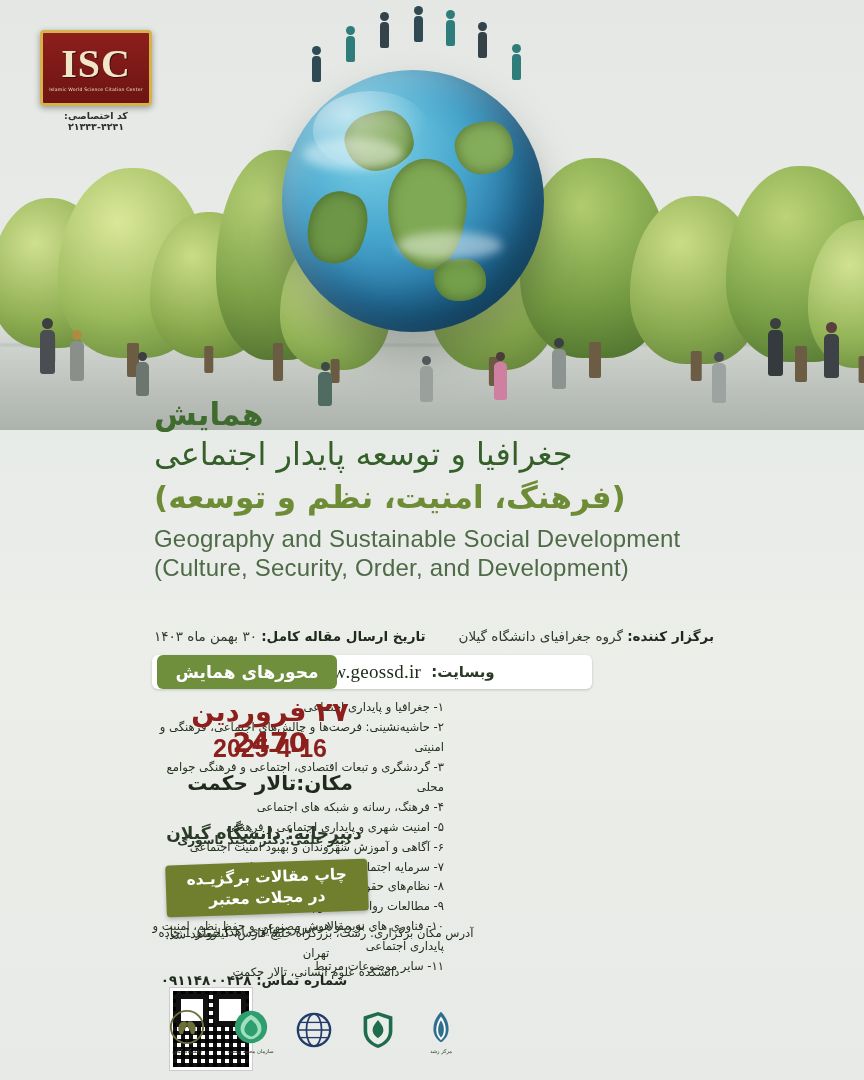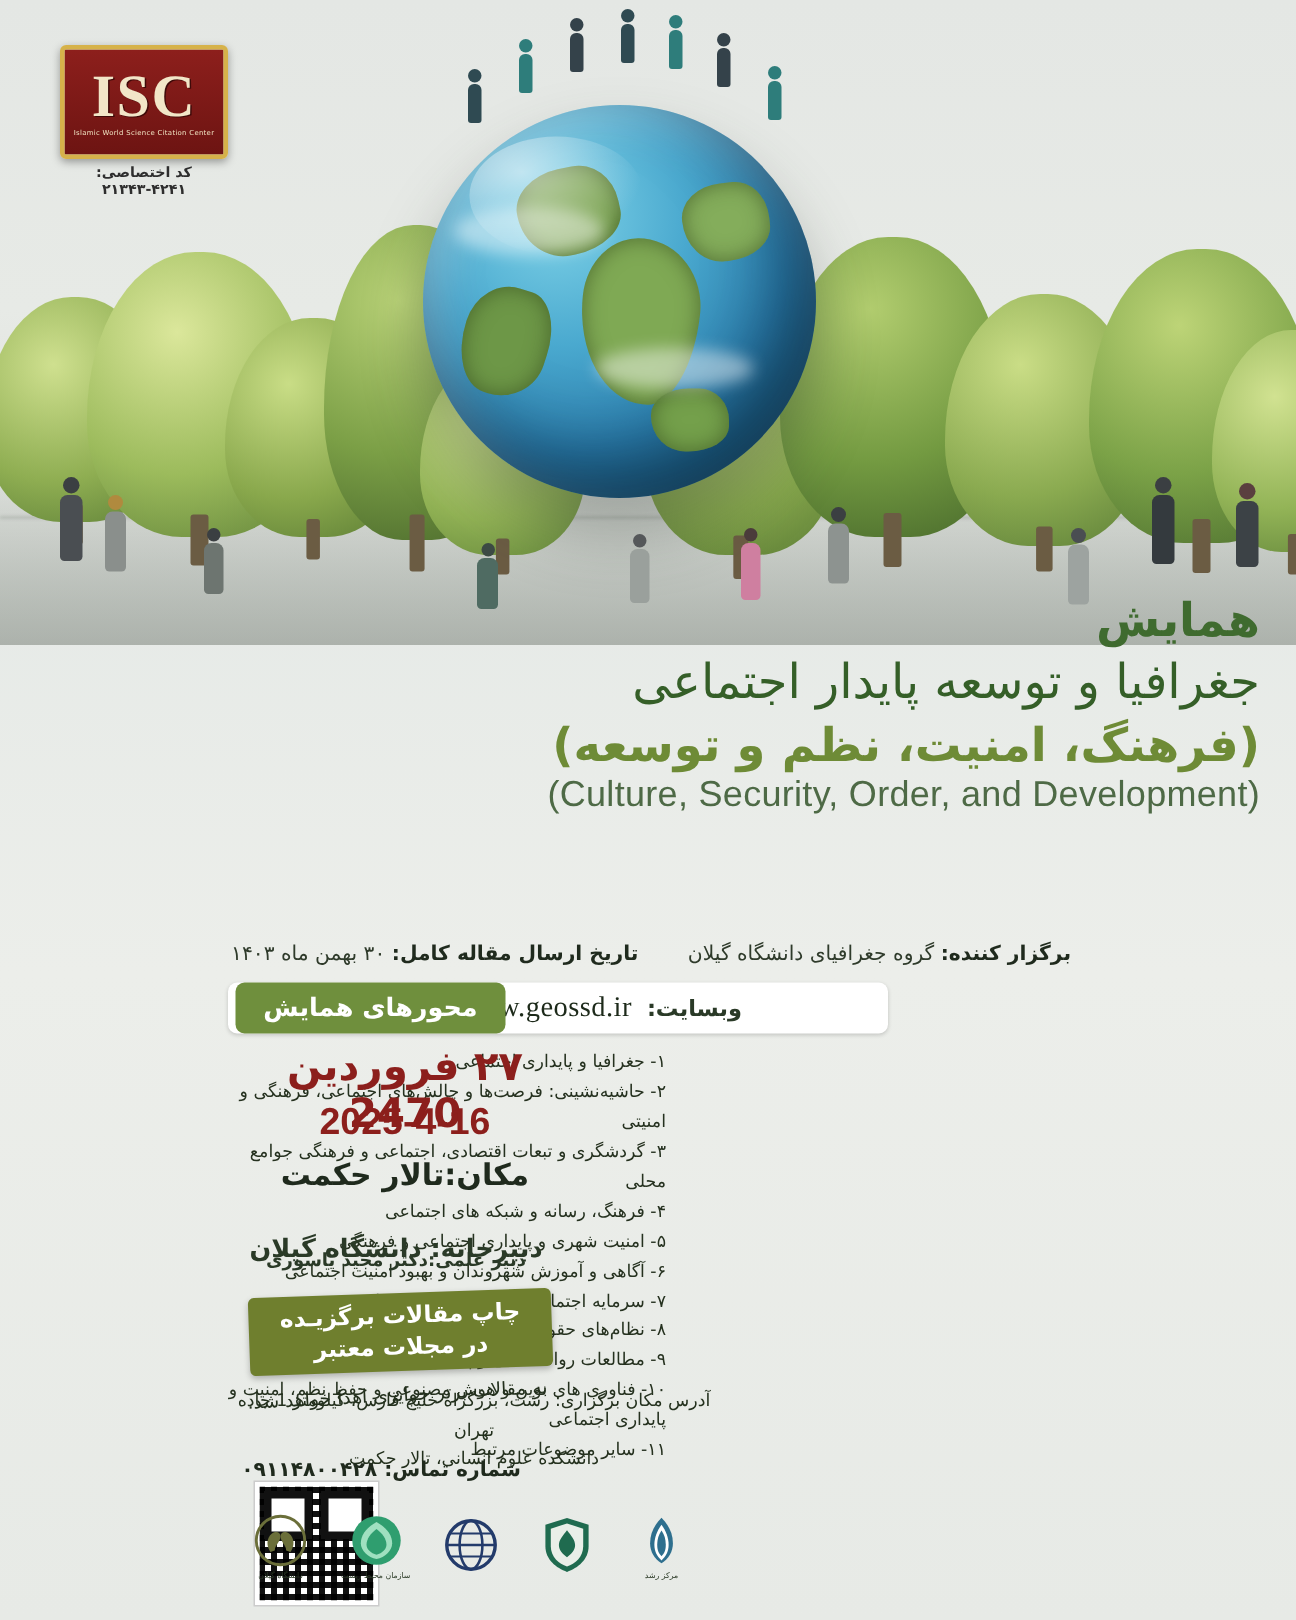--- a/index.html
+++ b/index.html
@@ -95,21 +95,21 @@
   .isc-logo .isc-sub {
     font-size: 4.6px; color: #f0e3c2; margin-top: 3px; letter-spacing: .2px;
     white-space: nowrap;
   }
   .isc-code {
     position: absolute; left: 40px; top: 110px; width: 112px; text-align: center;
     font-size: 9.5px; color: #2e2e2e; direction: rtl; font-weight: 700;
   }
 
   
-  .title-wrap { position: absolute; right: 24px; top: 396px; width: 700px; text-align: right; direction: rtl; }
+  .title-wrap { position: absolute; right: 10px; top: 396px; width: 700px; text-align: left; direction: rtl; }
   .t-hamayesh { font-size: 31px; font-weight: 700; color: #3f6b2f; letter-spacing: 1px; }
   .t-main { font-size: 32px; font-weight: 400; color: #355f28; margin-top: 4px; line-height: 1.15; }
   .t-paren { font-size: 31px; font-weight: 700; color: #6e8b36; margin-top: 6px; }
   .t-en1 { font-family: "Liberation Sans", sans-serif; direction: ltr; font-size: 24px; color: #4e6a46; margin-top: 10px; letter-spacing: .2px; }
   .t-en2 { font-family: "Liberation Sans", sans-serif; direction: ltr; font-size: 24px; color: #4e6a46; margin-top: 1px; letter-spacing: .2px; }
 
   
   .org-row {
     position: absolute; right: 150px; top: 628px; width: 560px;
     display: flex; justify-content: space-between; direction: rtl;
@@ -321,20 +321,21 @@
   <div class="isc-logo">
     <div class="isc-text">ISC</div>
     <div class="isc-sub">Islamic World Science Citation Center</div>
   </div>
   <div class="isc-code">کد اختصاصی: ۴۲۴۱-۲۱۳۴۳</div>
 
   <div class="title-wrap">
     <div class="t-hamayesh">همایش</div>
     <div class="t-main">جغرافیا و توسعه پایدار اجتماعی</div>
     <div class="t-paren">(فرهنگ، امنیت، نظم و توسعه)</div>
+    <div class="t-en1">Geography and Sustainable Social Development</div>
     <div class="t-en2">(Culture, Security, Order, and Development)</div>
   </div>
 
   <div class="org-row">
     <div class="org-item">
       <b>برگزار کننده:</b>
       <span class="val">گروه جغرافیای دانشگاه گیلان</span>
     </div>
     <div class="org-item">
       <b>تاریخ ارسال مقاله کامل:</b>

